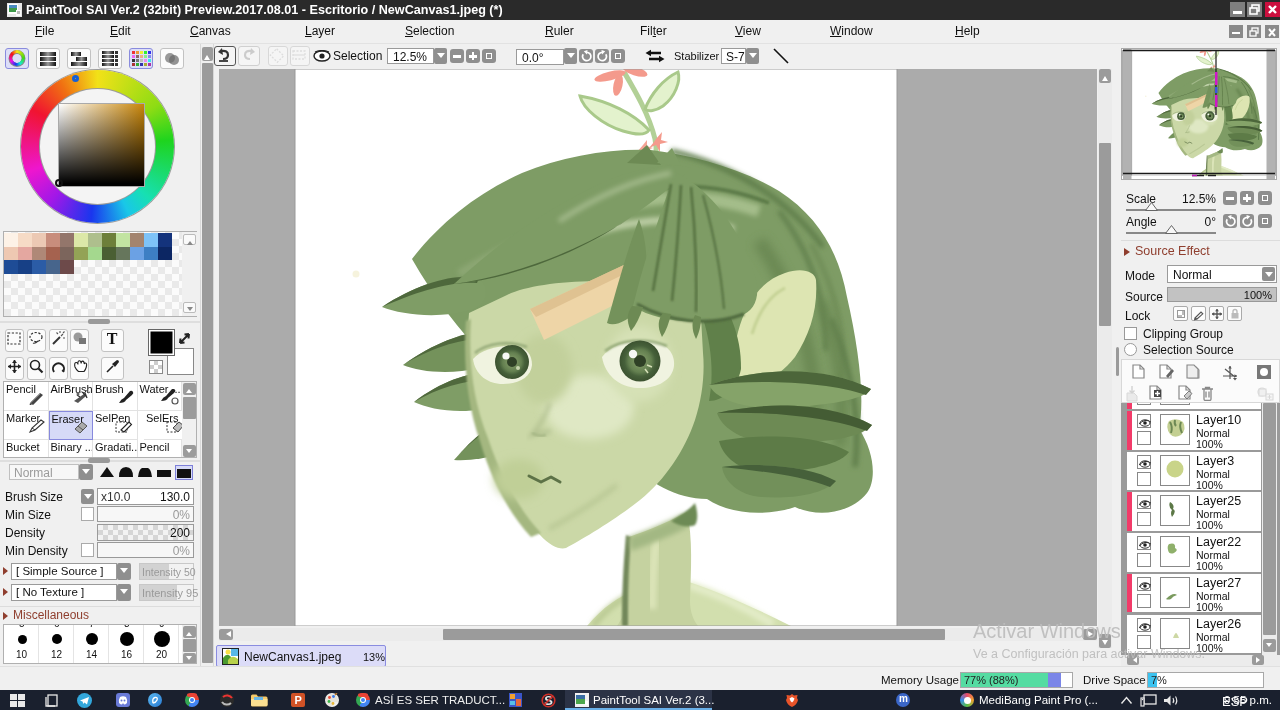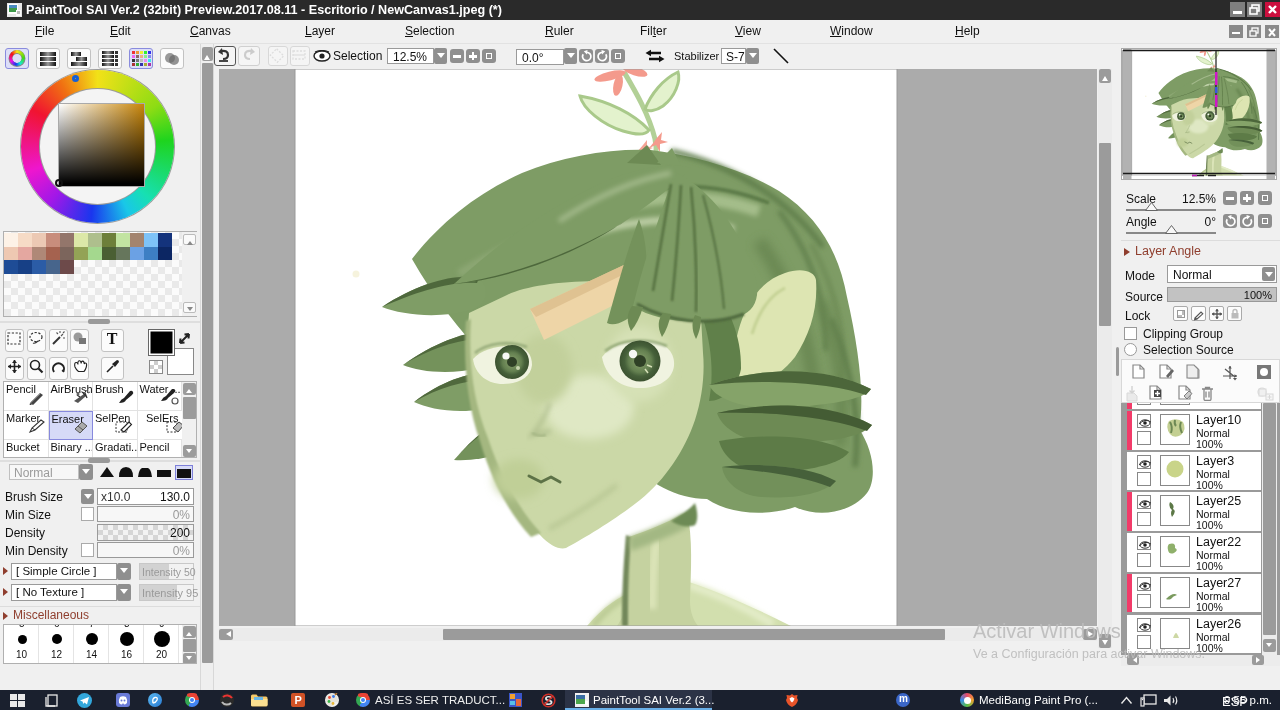--- a/index.html
+++ b/index.html
@@ -47,21 +47,21 @@
 
 <div class="abs" id="titlebar">
   <svg class="abs" style="left:7px;top:3px" width="15" height="14">
         <rect x="0" y="0" width="15" height="14" fill="#e8e8e8"></rect>
         <rect x="1" y="1" width="10" height="10" fill="#fff"></rect>
         <rect x="2" y="2" width="8" height="4" fill="#4a8ac0"></rect>
         <rect x="2" y="5" width="8" height="4" fill="#3f9a4a"></rect>
         <rect x="9" y="7" width="5" height="6" fill="#fdfdfd"></rect>
         <rect x="10" y="8" width="3" height="3" fill="#bbb"></rect>
       </svg>
-  <span class="abs" id="titletext">PaintTool SAI Ver.2 (32bit) Preview.2017.08.11 - Escritorio / NewCanvas1.jpeg (*)</span>
+  <span class="abs" id="titletext">PaintTool SAI Ver.2 (32bit) Preview.2017.08.01 - Escritorio / NewCanvas1.jpeg (*)</span>
   <div class="abs tbtn" style="left:1230px;background:#7f7f7f">
         <div class="abs" style="left:3px;top:9px;width:9px;height:3px;background:#fff"></div>
       </div>
   <div class="abs tbtn" style="left:1247px;background:#7f7f7f">
     <svg width="15" height="15">
           <rect x="5" y="3" width="7" height="6" fill="none" stroke="#fff" stroke-width="1.6"></rect>
           <rect x="3" y="6" width="7" height="6" fill="#7f7f7f" stroke="#fff" stroke-width="1.6"></rect>
         </svg>
   </div>
   <div class="abs tbtn" style="left:1265px;width:15px;background:#cc0f3e">
@@ -444,21 +444,21 @@
         <div class="abs field" style="left:97px;top:62px;width:97px;height:17px;background:conic-gradient(#d6d6d6 25%,#f3f3f3 0 50%,#d6d6d6 0 75%,#f3f3f3 0) 0 0/10px 10px">
           <span class="abs" style="right:3px;top:1px">200</span>
         </div>
         <span class="abs lbl" style="left:5px;top:82px">Min Density</span>
         <div class="abs" style="left:81px;top:81px;width:13px;height:14px;background:#fff;border:1px solid #aaa"></div>
         <div class="abs field" style="left:97px;top:80px;width:97px;height:16px;background:#f7f7f7">
           <span class="abs" style="right:3px;top:1px;color:#9a9a9a">0%</span>
         </div>
         <div class="arrow" style="left:3px;top:105px;border:4px solid transparent;border-left:5px solid #8f3e2e"></div>
         <div class="abs field" style="left:11px;top:101px;width:106px;height:17px">
-          <span class="abs" style="left:4px;top:1px;font-size:11.5px">[ Simple Circle ]</span>
+          <span class="abs" style="left:4px;top:1px;font-size:11.5px">[ Simple Source ]</span>
         </div>
         <div class="abs drop" style="left:117px;top:101px;width:14px;height:17px"></div>
         <div class="abs" style="left:139px;top:101px;width:55px;height:17px;background:linear-gradient(to right,#d2d2d2 55%,#f2f2f2 55%);border:1px solid #c8c8c8">
           <span class="abs" style="left:2px;top:2px;font-size:10.5px;color:#9a9a9a;white-space:nowrap">Intensity 50</span>
         </div>
         <div class="arrow" style="left:3px;top:126px;border:4px solid transparent;border-left:5px solid #8f3e2e"></div>
         <div class="abs field" style="left:11px;top:122px;width:106px;height:17px">
           <span class="abs" style="left:4px;top:1px;font-size:11.5px">[ No Texture ]</span>
         </div>
         <div class="abs drop" style="left:117px;top:122px;width:14px;height:17px"></div>
@@ -655,21 +655,46 @@
 <div class="abs sbtrack" style="left:219px;top:628px;width:878px;height:13px">
   <div class="abs sbbtn" style="left:0px;top:1px;width:14px;height:11px">
         <div class="arrow" style="left:4px;top:2px;border:3.5px solid transparent;border-right:5px solid #fff"></div>
       </div>
   <div class="abs sbthumb" style="left:224px;top:1px;width:502px;height:11px"></div>
   <div class="abs sbbtn" style="left:864px;top:1px;width:14px;height:11px">
         <div class="arrow" style="left:5px;top:2px;border:3.5px solid transparent;border-left:5px solid #fff"></div>
       </div>
 </div>
 
-
+<div class="abs" style="left:216px;top:645px;width:170px;height:22px;background:#dcdcf8;border:1px solid #8a8ce0;border-radius:2px">
+  <svg class="abs" style="left:5px;top:2px" width="17" height="17">
+    <rect x="0" y="0" width="17" height="17" fill="#222"></rect>
+    <rect x="1" y="1" width="15" height="15" fill="#fff"></rect>
+    <path d="M1 10 Q5 4 9 9 L9 16 L1 16 Z" fill="#4a9a30"></path>
+    <path d="M6 12 Q10 6 16 11 L16 16 L6 16 Z" fill="#b8d24a"></path>
+    <rect x="9" y="1" width="7" height="7" fill="#58b8e8"></rect>
+    <circle cx="6" cy="4" r="2.5" fill="#f8e048"></circle>
+  </svg>
+  <span class="abs" style="left:27px;top:4px;font-size:12px;color:#111">NewCanvas1.jpeg</span>
+  <span class="abs" style="left:146px;top:5px;font-size:11px;color:#111">13%</span>
+</div>
+
+<div class="abs" id="statusrow">
+  <span class="abs" style="left:881px;top:7px;font-size:11.5px">Memory Usage</span>
+  <div class="abs" style="left:960px;top:5px;width:113px;height:16px;background:#fff;border:1px solid #a8a8a8">
+    <div class="abs" style="left:0;top:0;width:87px;height:14px;background:#55dca2"></div>
+    <div class="abs" style="left:87px;top:0;width:13px;height:14px;background:#7b86e8"></div>
+    <span class="abs" style="left:3px;top:1px;font-size:11px;color:#222">77% (88%)</span>
+  </div>
+  <span class="abs" style="left:1083px;top:7px;font-size:11.5px">Drive Space</span>
+  <div class="abs" style="left:1147px;top:5px;width:117px;height:16px;background:#fff;border:1px solid #a8a8a8">
+    <div class="abs" style="left:0;top:0;width:9px;height:14px;background:#3cc3f0"></div>
+    <span class="abs" style="left:3px;top:1px;font-size:11px;color:#222">7%</span>
+  </div>
+</div>
 
 <div class="abs" style="left:1114px;top:44px;width:7px;height:622px;background:#f0f0f0">
   <div class="abs" style="left:2px;top:303px;width:3px;height:29px;background:#9a9a9a;border-radius:2px"></div>
 </div>
 
 <div class="abs" id="rightpanel">
       <div class="abs" style="left:0;top:4px;width:156px;height:132px;background:#fff;border:1px solid #aaa"></div>
       <svg class="abs" style="left:1px;top:5px" width="154" height="130" viewBox="0 0 154 130">
         <g transform="translate(-7.17,1) scale(0.2259)">
           <use href="#art"></use>
@@ -712,21 +737,21 @@
         </svg></div>
       <div class="abs gbtn" style="left:137px;top:170px;width:14px;height:14px">
         <div class="abs" style="left:3.5px;top:3.5px;width:6px;height:6px;border:1.5px solid #fff"></div>
       </div>
       <div class="abs" style="left:5px;top:188px;width:90px;height:1.5px;background:#888"></div>
       <svg class="abs" style="left:44px;top:181px" width="13" height="9">
         <path d="M6.5 0.5 L12.5 8.5 L0.5 8.5 Z" fill="#f8f8f8" stroke="#666" stroke-width="1"></path>
       </svg>
       <div class="abs" style="left:0;top:196px;width:159px;height:1px;background:#dcdcdc"></div>
       <div class="arrow" style="left:3px;top:204px;border:4.5px solid transparent;border-left:6px solid #8f3e2e"></div>
-      <span class="abs" style="left:14px;top:200px;font-size:12.5px;color:#8f3e2e">Layer Angle</span>
+      <span class="abs" style="left:14px;top:200px;font-size:12.5px;color:#8f3e2e">Source Effect</span>
       <span class="abs lbl" style="left:4px;top:225px">Mode</span>
       <div class="abs field" style="left:46px;top:221px;width:110px;height:18px">
         <span class="abs" style="left:5px;top:2px">Normal</span>
       </div>
       <div class="abs drop" style="left:141px;top:223px;width:13px;height:14px"></div>
       <span class="abs lbl" style="left:4px;top:246px">Source</span>
       <div class="abs" style="left:46px;top:243px;width:110px;height:15px;background:#c2c2c2;border:1px solid #999">
         <span class="abs small" style="right:4px;top:1px;color:#111">100%</span>
       </div>
       <span class="abs lbl" style="left:4px;top:265px">Lock</span>

